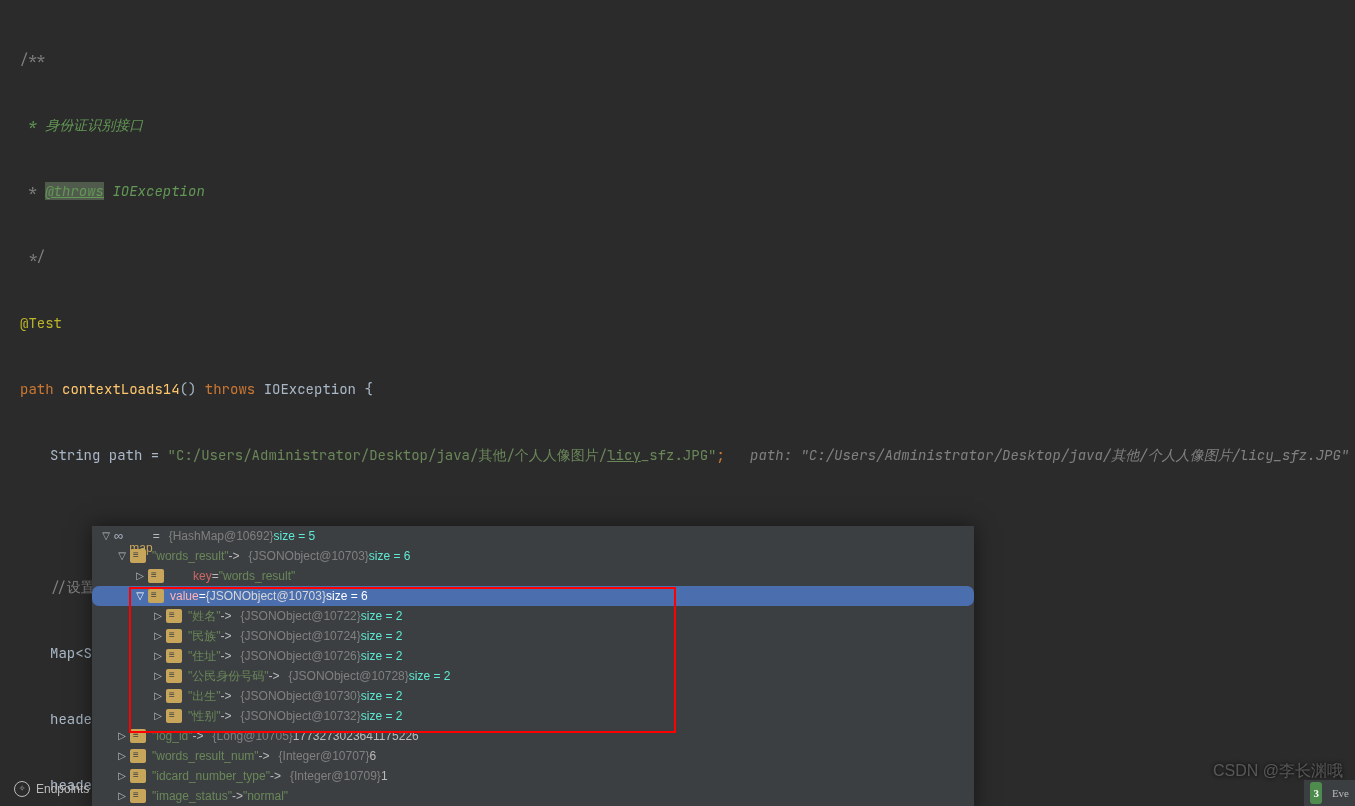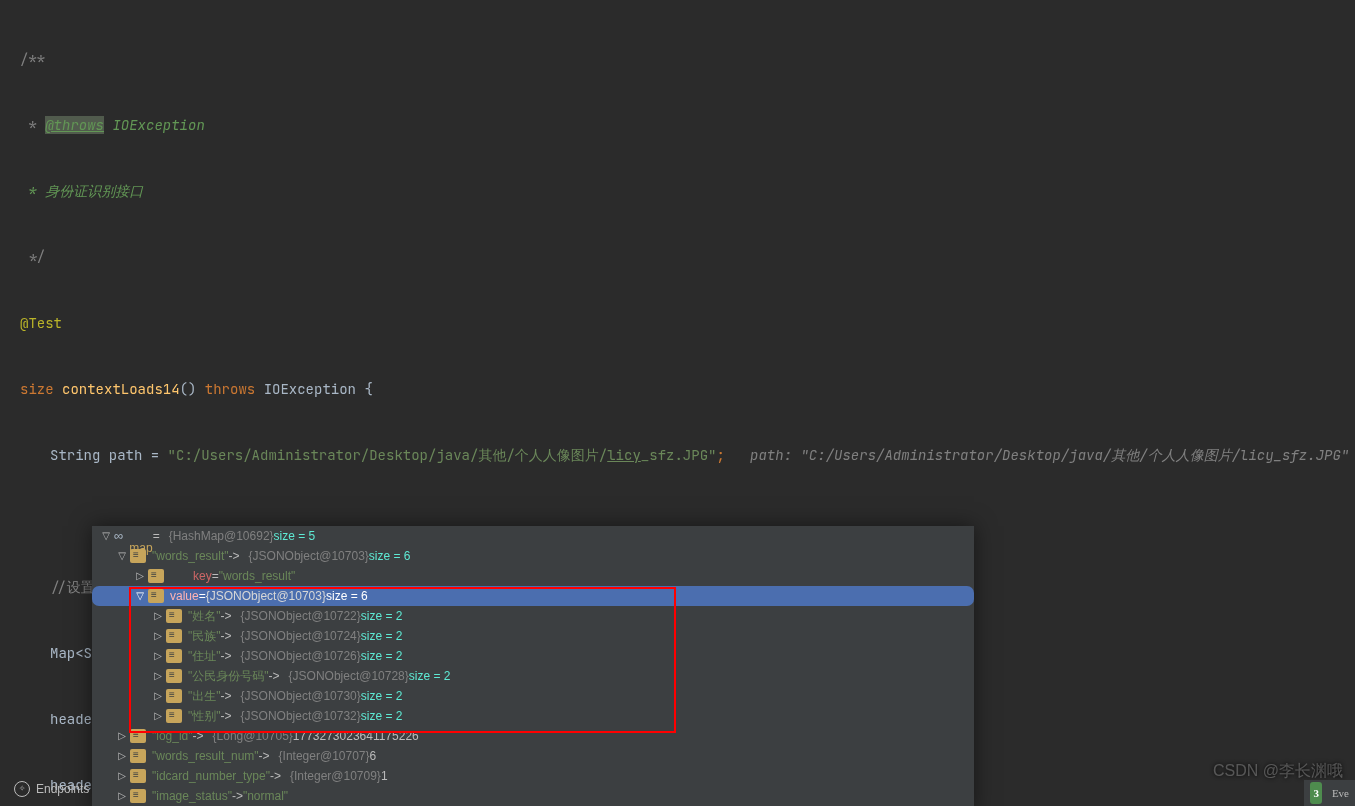--- a/index.html
+++ b/index.html
@@ -150,25 +150,25 @@
     border-radius: 3px;
     padding: 0 3px;
     font-weight: bold;
   }
 </style>
 </head>
 <body>
 
 <div class="editor">
   <div class="line indent0"><span class="gray">/**</span></div>
+  <div class="line indent0"><span class="gray green-comment"> * 身份证识别接口</span></div>
   <div class="line indent0"><span class="gray"> * </span><span class="green-comment hlbox underline">@throws</span><span class="gray green-comment"> IOException</span></div>
-  <div class="line indent0"><span class="gray green-comment"> * 身份证识别接口</span></div>
   <div class="line indent0"><span class="gray"> */</span></div>
   <div class="line indent0"><span class="anno">@Test</span></div>
-  <div class="line indent0"><span class="orange">size </span><span class="funcname">contextLoads14</span><span>() </span><span class="orange">throws </span><span>IOException {</span></div>
+  <div class="line indent0"><span class="orange">path </span><span class="funcname">contextLoads14</span><span>() </span><span class="orange">throws </span><span>IOException {</span></div>
   <div class="line indent1"><span>String path = </span><span class="string">"C:/Users/Administrator/Desktop/java/其他/个人人像图片/</span><span class="string underline">licy</span><span class="string">_sfz.JPG"</span><span class="orange">;</span><span class="param">   path: </span><span class="param">"C:/Users/Administrator/Desktop/java/其他/个人人像图片/licy_sfz.JPG"</span></div>
   <div class="line indent1">&nbsp;</div>
   <div class="line indent1"><span class="gray">//设置请求头</span></div>
   <div class="line indent1"><span>Map&lt;String</span><span class="orange">, </span><span>String&gt; headers = </span><span class="orange">new </span><span>HashMap&lt;&gt;()</span><span class="orange">;</span><span class="param">   headers:  size = 2</span></div>
   <div class="line indent1"><span>headers.put(</span><span class="string">"Content-Type"</span><span class="orange">, </span><span class="string">"application/x-www-form-urlencoded"</span><span>);</span></div>
   <div class="line indent1"><span>headers.put(</span><span class="string">"Accept"</span><span class="orange">, </span><span class="string">"application/json"</span><span>);</span></div>
   
   
   
   

